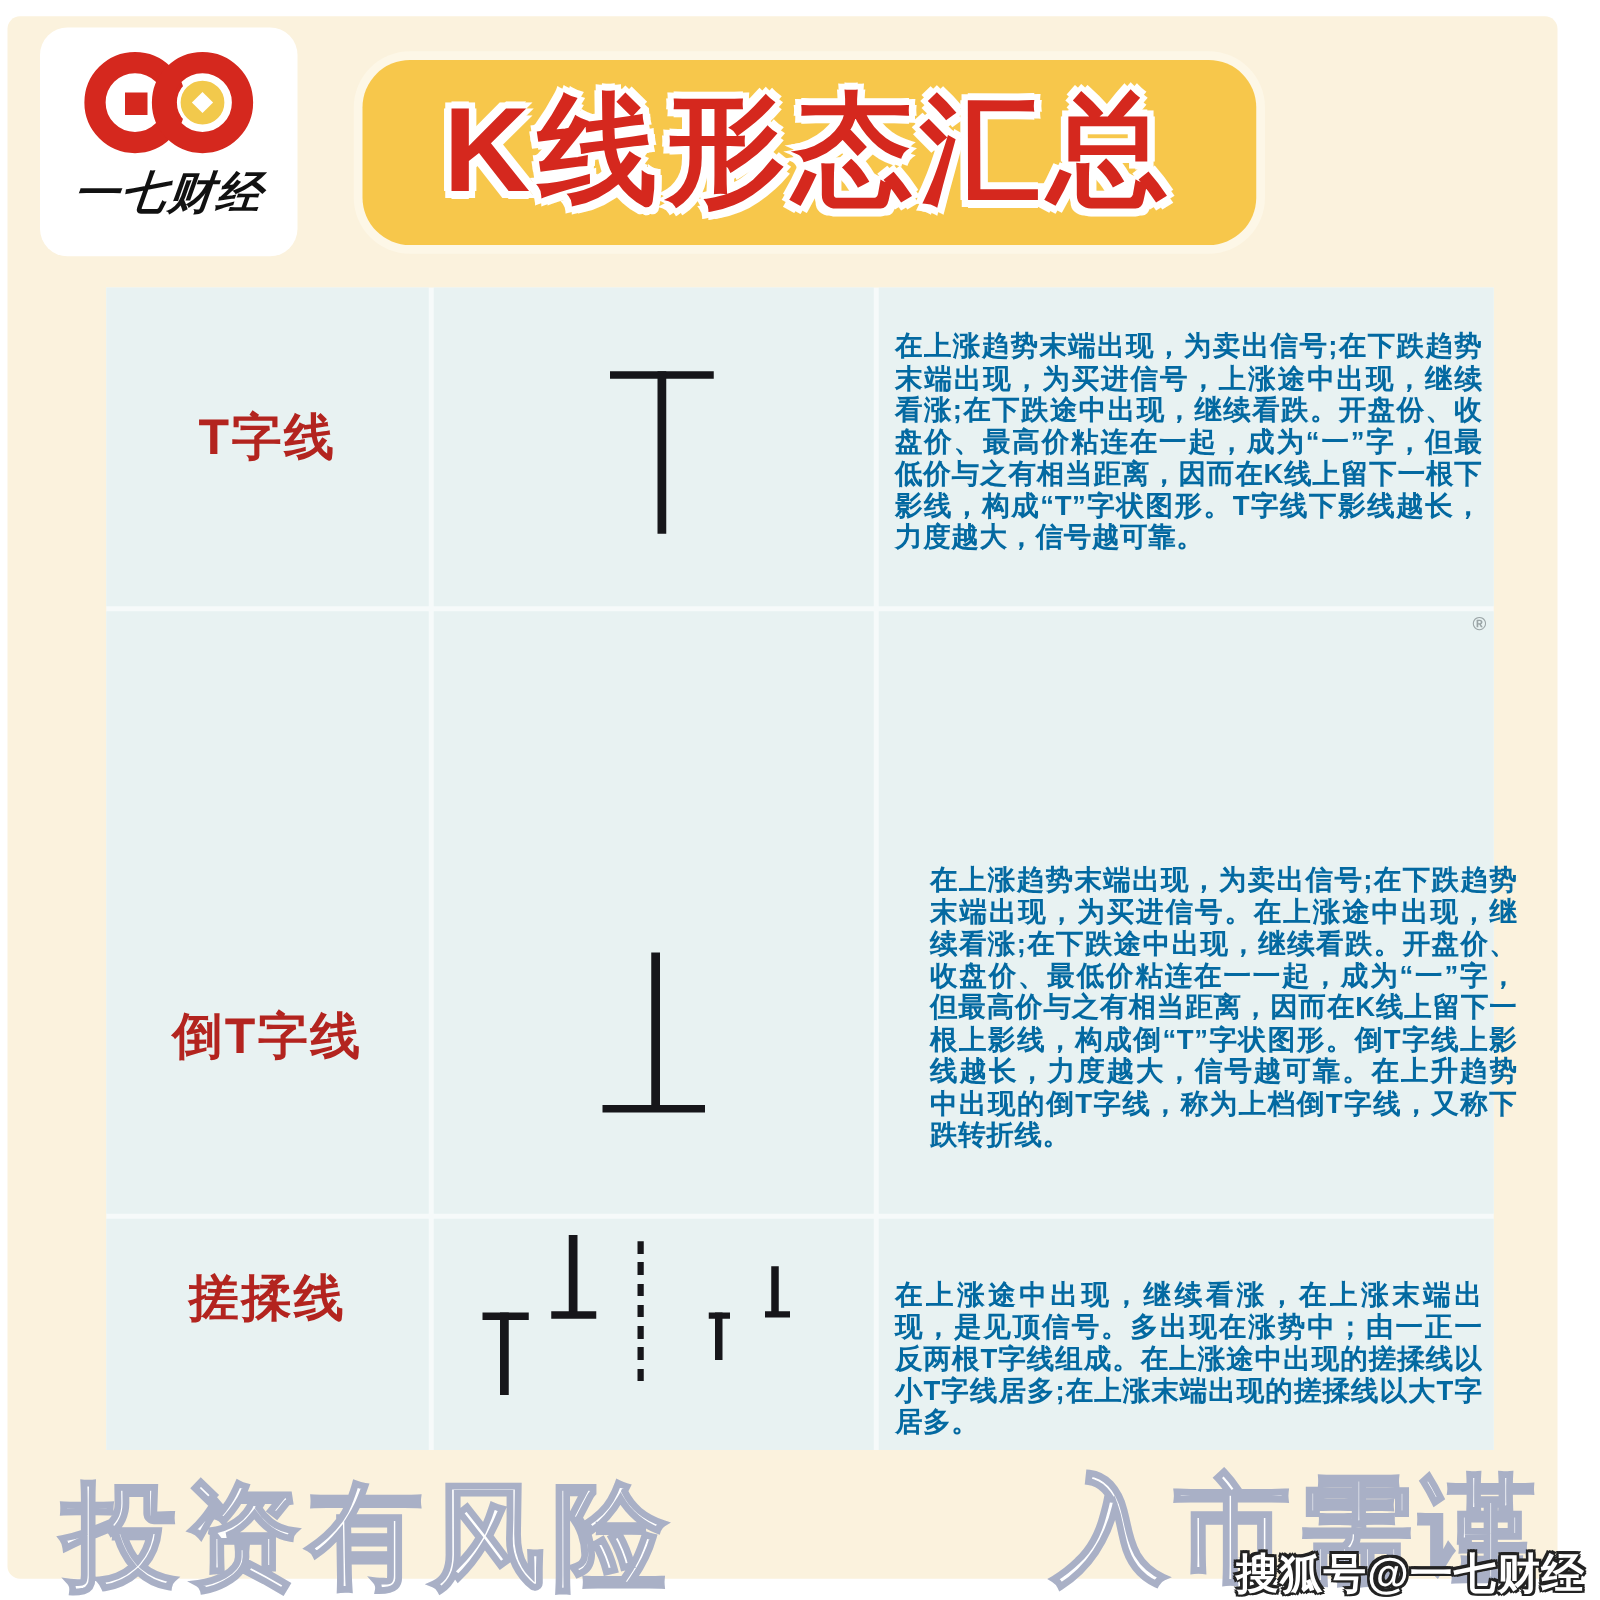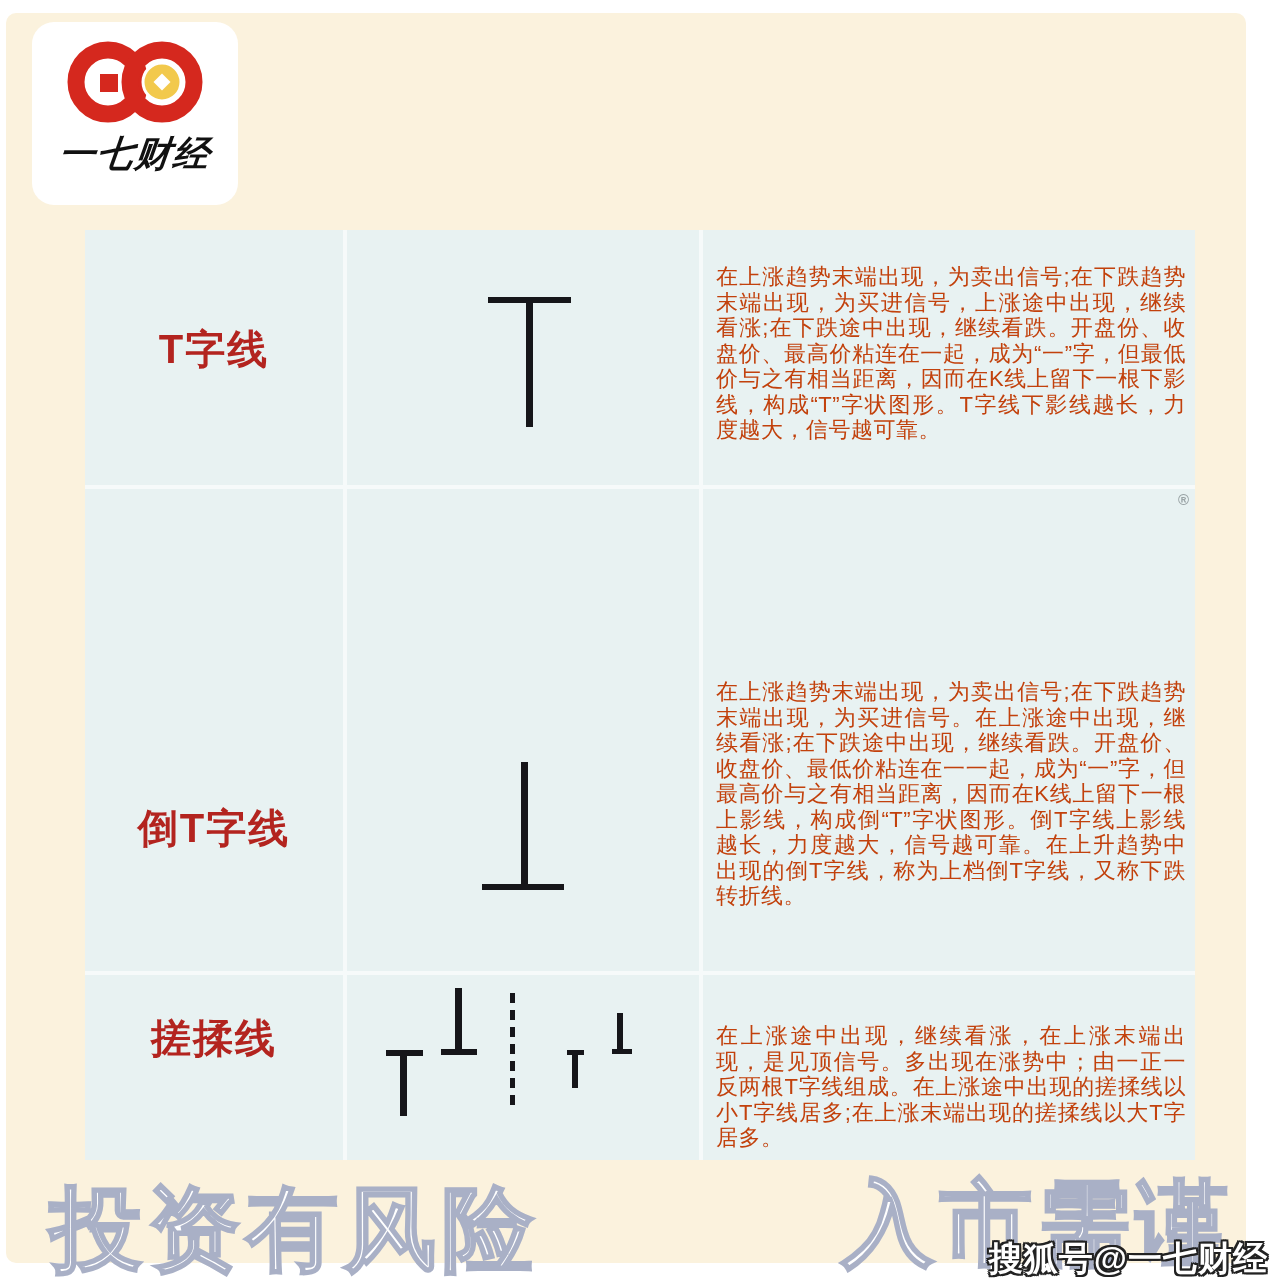--- a/index.html
+++ b/index.html
@@ -17,23 +17,23 @@
   .page-title{font-size:96px;font-weight:bold;color:#d5281e;letter-spacing:6px;
     text-shadow:-5px -5px 0 #fff,5px -5px 0 #fff,-5px 5px 0 #fff,5px 5px 0 #fff,0 -6px 0 #fff,0 6px 0 #fff,-6px 0 0 #fff,6px 0 0 #fff;}
 
   
   .ktable{position:absolute;left:85px;top:230px;width:1110px;height:930px;background:#f6fafa;display:grid;grid-template-columns:258px 352px 492px;grid-template-rows:255px 482px 185px;gap:4px;}
   .cell{background:#e8f2f2;position:relative;}
   .pattern-name{position:absolute;left:0;width:100%;text-align:center;font-size:40px;font-weight:bold;color:#b3241f;letter-spacing:2px;}
   .r0 .pattern-name{top:92px;}
   .r1 .pattern-name{top:312px;}
   .r2 .pattern-name{top:36px;}
-  .desc{position:absolute;left:13px;width:470px;font-size:22px;font-weight:normal;color:#c2410c;line-height:25.5px;text-align:justify;letter-spacing:0.5px;}
+  .desc{position:absolute;left:13px;width:470px;font-size:22px;font-weight:bold;color:#0369a1;line-height:25.5px;text-align:justify;letter-spacing:0.5px;}
   .r0 .desc{top:34px;}
-  .r1 .desc{top:190px;}
+  .r1 .desc{top:202px;margin-left:28px;}
   .r2 .desc{top:12px;margin-top:36px;}
   .mark{position:absolute;background:#16161a;}
   .mark.dashed{background:repeating-linear-gradient(180deg,#16161a 0 10px,rgba(0,0,0,0) 10px 17px);}
   .stray-mark{position:absolute;right:6px;top:2px;font-size:15px;color:#9aa4a6;font-weight:bold;}
 
   
   .wm{position:absolute;font-size:92px;font-weight:bold;color:#ffffff;letter-spacing:6px;-webkit-text-stroke:2.5px #a9b0c6;}
   .wm-left{left:50px;top:1168px;}
   .wm-right{left:842px;top:1162px;}
   .sohu-credit{position:absolute;right:12px;top:1236px;font-size:34px;font-weight:bold;color:#ffffff;letter-spacing:1px;
@@ -49,20 +49,23 @@
     <svg class="logo-knot" width="150" height="92" viewBox="0 0 150 92">
       <circle cx="48" cy="46" r="32" fill="none" stroke="#d5281e" stroke-width="17"></circle>
       <circle cx="102" cy="46" r="32" fill="none" stroke="#d5281e" stroke-width="17"></circle>
       <rect x="40" y="38" width="18" height="18" fill="#d5281e"></rect>
       <circle cx="102" cy="46" r="19" fill="#f2c94c" stroke="#ffffff" stroke-width="3"></circle>
       <rect x="96" y="40" width="12" height="12" fill="#ffffff" transform="rotate(45 102 46)"></rect>
     </svg>
     <div class="logo-wordmark">一七财经</div>
   </div>
 
+  <div class="banner">
+    <div class="page-title">K线形态汇总</div>
+  </div>
 
   <div class="ktable">
 
     <div class="cell r0">
       <div class="pattern-name">T字线</div>
     </div>
     <div class="cell r0">
       <div class="kline-diagram"></div>
     <div class="mark" style="left: 141px; top: 67px; width: 83px; height: 6px;"></div>
         <div class="mark" style="left: 179px; top: 67px; width: 7px; height: 130px;"></div>

